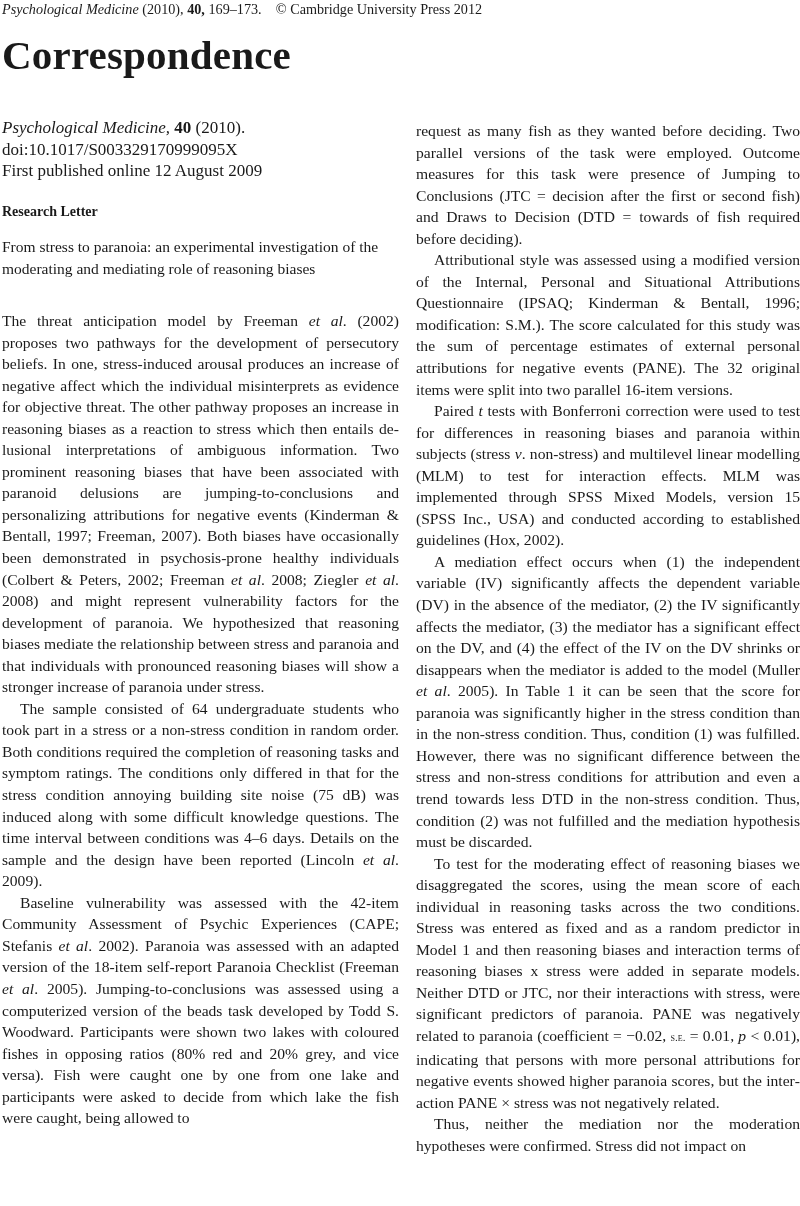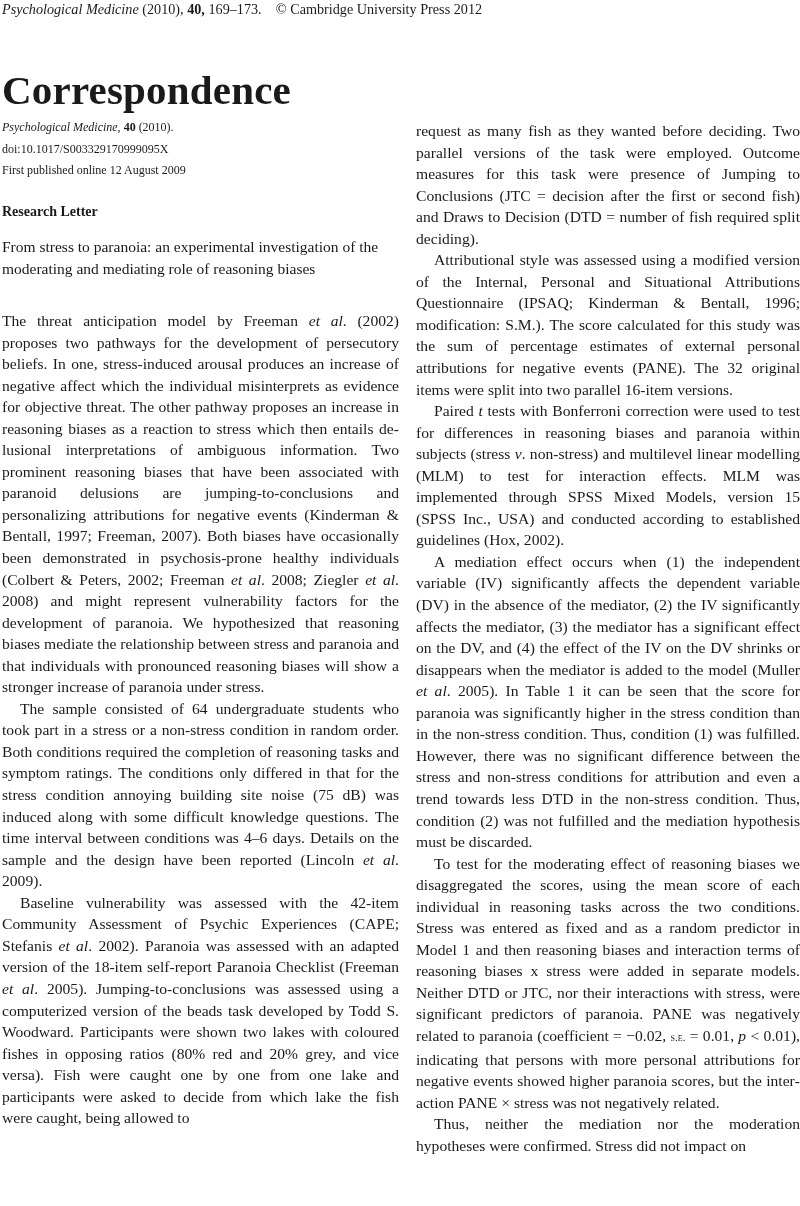--- a/index.html
+++ b/index.html
@@ -1,21 +1,21 @@
 <!DOCTYPE html>
 <html><head>
 <meta charset="utf-8">
 <style>
   html, body { margin:0; padding:0; background:#ffffff; }
   body { width:800px; height:1206px; position:relative; overflow:hidden;
          font-family:"Liberation Serif","DejaVu Serif",serif; color:#1a1a1a; }
   .running-head { position:absolute; left:2px; top:0px; font-size:14.2px; line-height:18px; white-space:nowrap; }
   .running-head i { font-style:italic; }
-  .section-title { position:absolute; left:2px; top:30px; font-size:41px; font-weight:bold; line-height:50px; letter-spacing:0.2px;margin-top:35px; }
-  .meta { position:absolute; left:2px; top:117px; font-size:12px; line-height:21.5px; }
+  .section-title { position:absolute; left:2px; top:30px; font-size:41px; font-weight:bold; line-height:50px; letter-spacing:0.2px; }
+  .meta { position:absolute; left:2px; top:117px; font-size:17px; line-height:21.5px; }
   .meta div { white-space:nowrap; }
   .kind { position:absolute; left:2px; top:202px; font-size:14px; font-weight:bold; line-height:20px; }
   .art-title { position:absolute; left:2px; top:236px; width:390px; font-size:15.5px; font-weight:normal; line-height:21.5px; }
   .col { position:absolute; font-size:15.6px; line-height:21.55px; text-align:justify; hyphens:manual; }
   .col-left { left:2px; top:310px; width:397px; }
   .col-right { left:416px; top:120px; width:384px; }
   .col p { margin:0; text-indent:0; }
   .col p.ind { text-indent:18px; }
   .sc { font-variant:small-caps; font-size:11px;font-family:Liberation Serif, serif; }
 </style>
@@ -45,19 +45,19 @@
 
 <div class="kind">Research Letter</div>
 <div class="art-title">From stress to paranoia: an experimental investigation of the moderating and mediating role of reasoning biases</div>
 
 <div class="col col-left" id="col-left">
     <p><span>The threat anticipation model by Freeman </span><i>et al</i><span>. (2002) proposes two pathways for the development of persecutory beliefs. In one, stress-induced arousal produces an increase of negative affect which the in­dividual misinterprets as evidence for objective threat. The other pathway proposes an increase in reasoning biases as a reaction to stress which then entails de­lusional interpretations of ambiguous information. Two prominent reasoning biases that have been associated with paranoid delusions are jumping-to-conclusions and personalizing attributions for negative events (Kinderman &amp; Bentall, 1997; Freeman, 2007). Both biases have occasionally been demonstrated in psychosis-prone healthy individuals (Colbert &amp; Peters, 2002; Freeman </span><i>et al</i><span>. 2008; Ziegler </span><i>et al</i><span>. 2008) and might represent vulnerability factors for the development of paranoia. We hypothesized that reasoning biases mediate the relationship between stress and paranoia and that individuals with pronounced reasoning biases will show a stronger increase of paranoia under stress.</span></p>
     <p class="ind"><span>The sample consisted of 64 undergraduate students who took part in a stress or a non-stress condition in random order. Both conditions required the com­pletion of reasoning tasks and symptom ratings. The conditions only differed in that for the stress condition annoying building site noise (75 dB) was induced along with some difficult knowledge questions. The time interval between conditions was 4–6 days. Details on the sample and the design have been reported (Lincoln </span><i>et al</i><span>. 2009).</span></p>
     <p class="ind"><span>Baseline vulnerability was assessed with the 42-item Community Assessment of Psychic Experiences (CAPE; Stefanis </span><i>et al</i><span>. 2002). Paranoia was assessed with an adapted version of the 18-item self-report Paranoia Checklist (Freeman </span><i>et al</i><span>. 2005). Jumping-to-conclusions was assessed using a computerized version of the beads task developed by Todd S. Woodward. Participants were shown two lakes with coloured fishes in opposing ratios (80% red and 20% grey, and vice versa). Fish were caught one by one from one lake and participants were asked to decide from which lake the fish were caught, being allowed to</span></p>
   </div>
 <div class="col col-right" id="col-right">
-    <p><span>request as many fish as they wanted before deciding. Two parallel versions of the task were employed. Outcome measures for this task were presence of Jumping to Conclusions (JTC = decision after the first or second fish) and Draws to Decision (DTD = number of fish required split deciding).</span></p>
+    <p><span>request as many fish as they wanted before deciding. Two parallel versions of the task were employed. Outcome measures for this task were presence of Jumping to Conclusions (JTC = decision after the first or second fish) and Draws to Decision (DTD = towards of fish required before deciding).</span></p>
     <p class="ind"><span>Attributional style was assessed using a modified version of the Internal, Personal and Situational Attributions Questionnaire (IPSAQ; Kinderman &amp; Bentall, 1996; modification: S.M.). The score calculated for this study was the sum of percentage estimates of external personal attributions for negative events (PANE). The 32 original items were split into two parallel 16-item versions.</span></p>
     <p class="ind"><span>Paired </span><i>t</i><span> tests with Bonferroni correction were used to test for differences in reasoning biases and paranoia within subjects (stress </span><i>v</i><span>. non-stress) and multilevel linear modelling (MLM) to test for interaction effects. MLM was implemented through SPSS Mixed Models, version 15 (SPSS Inc., USA) and conducted according to established guidelines (Hox, 2002).</span></p>
     <p class="ind"><span>A mediation effect occurs when (1) the independent variable (IV) significantly affects the dependent vari­able (DV) in the absence of the mediator, (2) the IV significantly affects the mediator, (3) the mediator has a significant effect on the DV, and (4) the effect of the IV on the DV shrinks or disappears when the mediator is added to the model (Muller </span><i>et al</i><span>. 2005). In Table 1 it can be seen that the score for paranoia was signifi­cantly higher in the stress condition than in the non-stress condition. Thus, condition (1) was fulfilled. However, there was no significant difference between the stress and non-stress conditions for attribution and even a trend towards less DTD in the non-stress con­dition. Thus, condition (2) was not fulfilled and the mediation hypothesis must be discarded.</span></p>
     <p class="ind"><span>To test for the moderating effect of reasoning biases we disaggregated the scores, using the mean score of each individual in reasoning tasks across the two con­ditions. Stress was entered as fixed and as a random predictor in Model 1 and then reasoning biases and interaction terms of reasoning biases x stress were ad­ded in separate models. Neither DTD or JTC, nor their interactions with stress, were significant predictors of paranoia. PANE was negatively related to paranoia (coefficient = −0.02, </span><span class="sc">s.e.</span><span> = 0.01, </span><i>p</i><span> &lt; 0.01), indicating that persons with more personal attributions for negative events showed higher paranoia scores, but the inter­action PANE × stress was not negatively related.</span></p>
     <p class="ind"><span>Thus, neither the mediation nor the moderation hypotheses were confirmed. Stress did not impact on</span></p>
   </div>
 
 </body></html>

